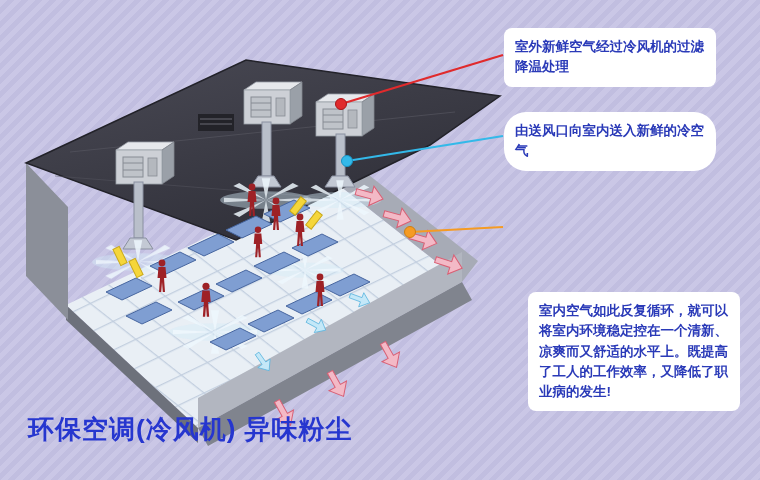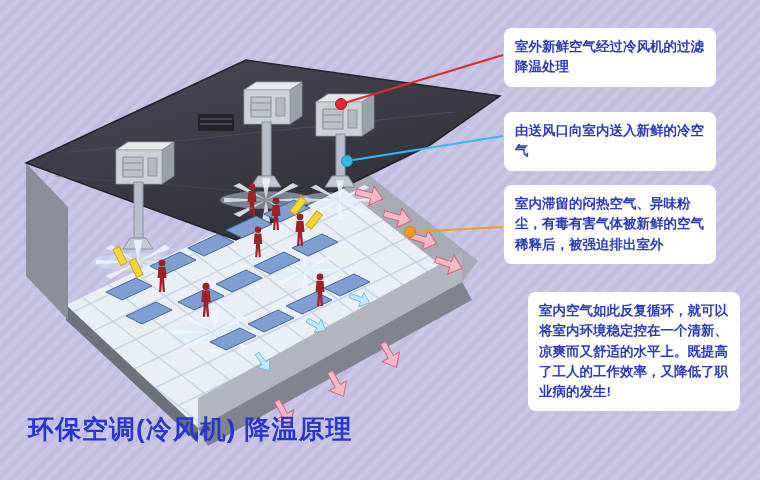--- a/index.html
+++ b/index.html
@@ -20,21 +20,21 @@
     background:var(--callout-bg,#ffffff);
     border-radius:8px;
     padding:9px 11px;
     color:var(--callout-text,#2a3ab8);
     font-size:13.5px;
     line-height:1.5;
     font-weight:600;
     z-index:3;
   }
   #callout-1{left:504px;top:28px;}
-  #callout-2{left:504px;top:112px;}
+  #callout-2{left:504px;top:112px;border-radius:22px;}
   #callout-3{left:504px;top:185px;}
   #callout-4{left:528px;top:292px;}
   .title{
     position:absolute;
     left:28px;top:412px;
     margin:0;
     font-size:26px;
     font-weight:bold;
     letter-spacing:1px;
     color:var(--title-text,#2636cf);
@@ -212,22 +212,19 @@
       <circle class="dot-orange" cx="410" cy="232" r="5.5"></circle>
     </g>
   </svg>
 
   <div class="callout" id="callout-1">
     <span>室外新鲜空气经过冷风机的过滤降温处理</span>
   </div>
   <div class="callout" id="callout-2">
     <span>由送风口向室内送入新鲜的冷空气</span>
   </div>
-  <div class="callout" id="callout-3">
-    <span>室内滞留的闷热空气、异味粉尘，有毒有害气体被新鲜的空气稀释后，被强迫排出室外</span>
-  </div>
   <div class="callout" id="callout-4">
     <span>室内空气如此反复循环，就可以将室内环境稳定控在一个清新、凉爽而又舒适的水平上。既提高了工人的工作效率，又降低了职业病的发生!</span>
   </div>
 
-  <h1 class="title">环保空调(冷风机) 降温原理</h1>
+  <h1 class="title">环保空调(冷风机) 异味粉尘</h1>
 
 </div>
 
 </body></html>

